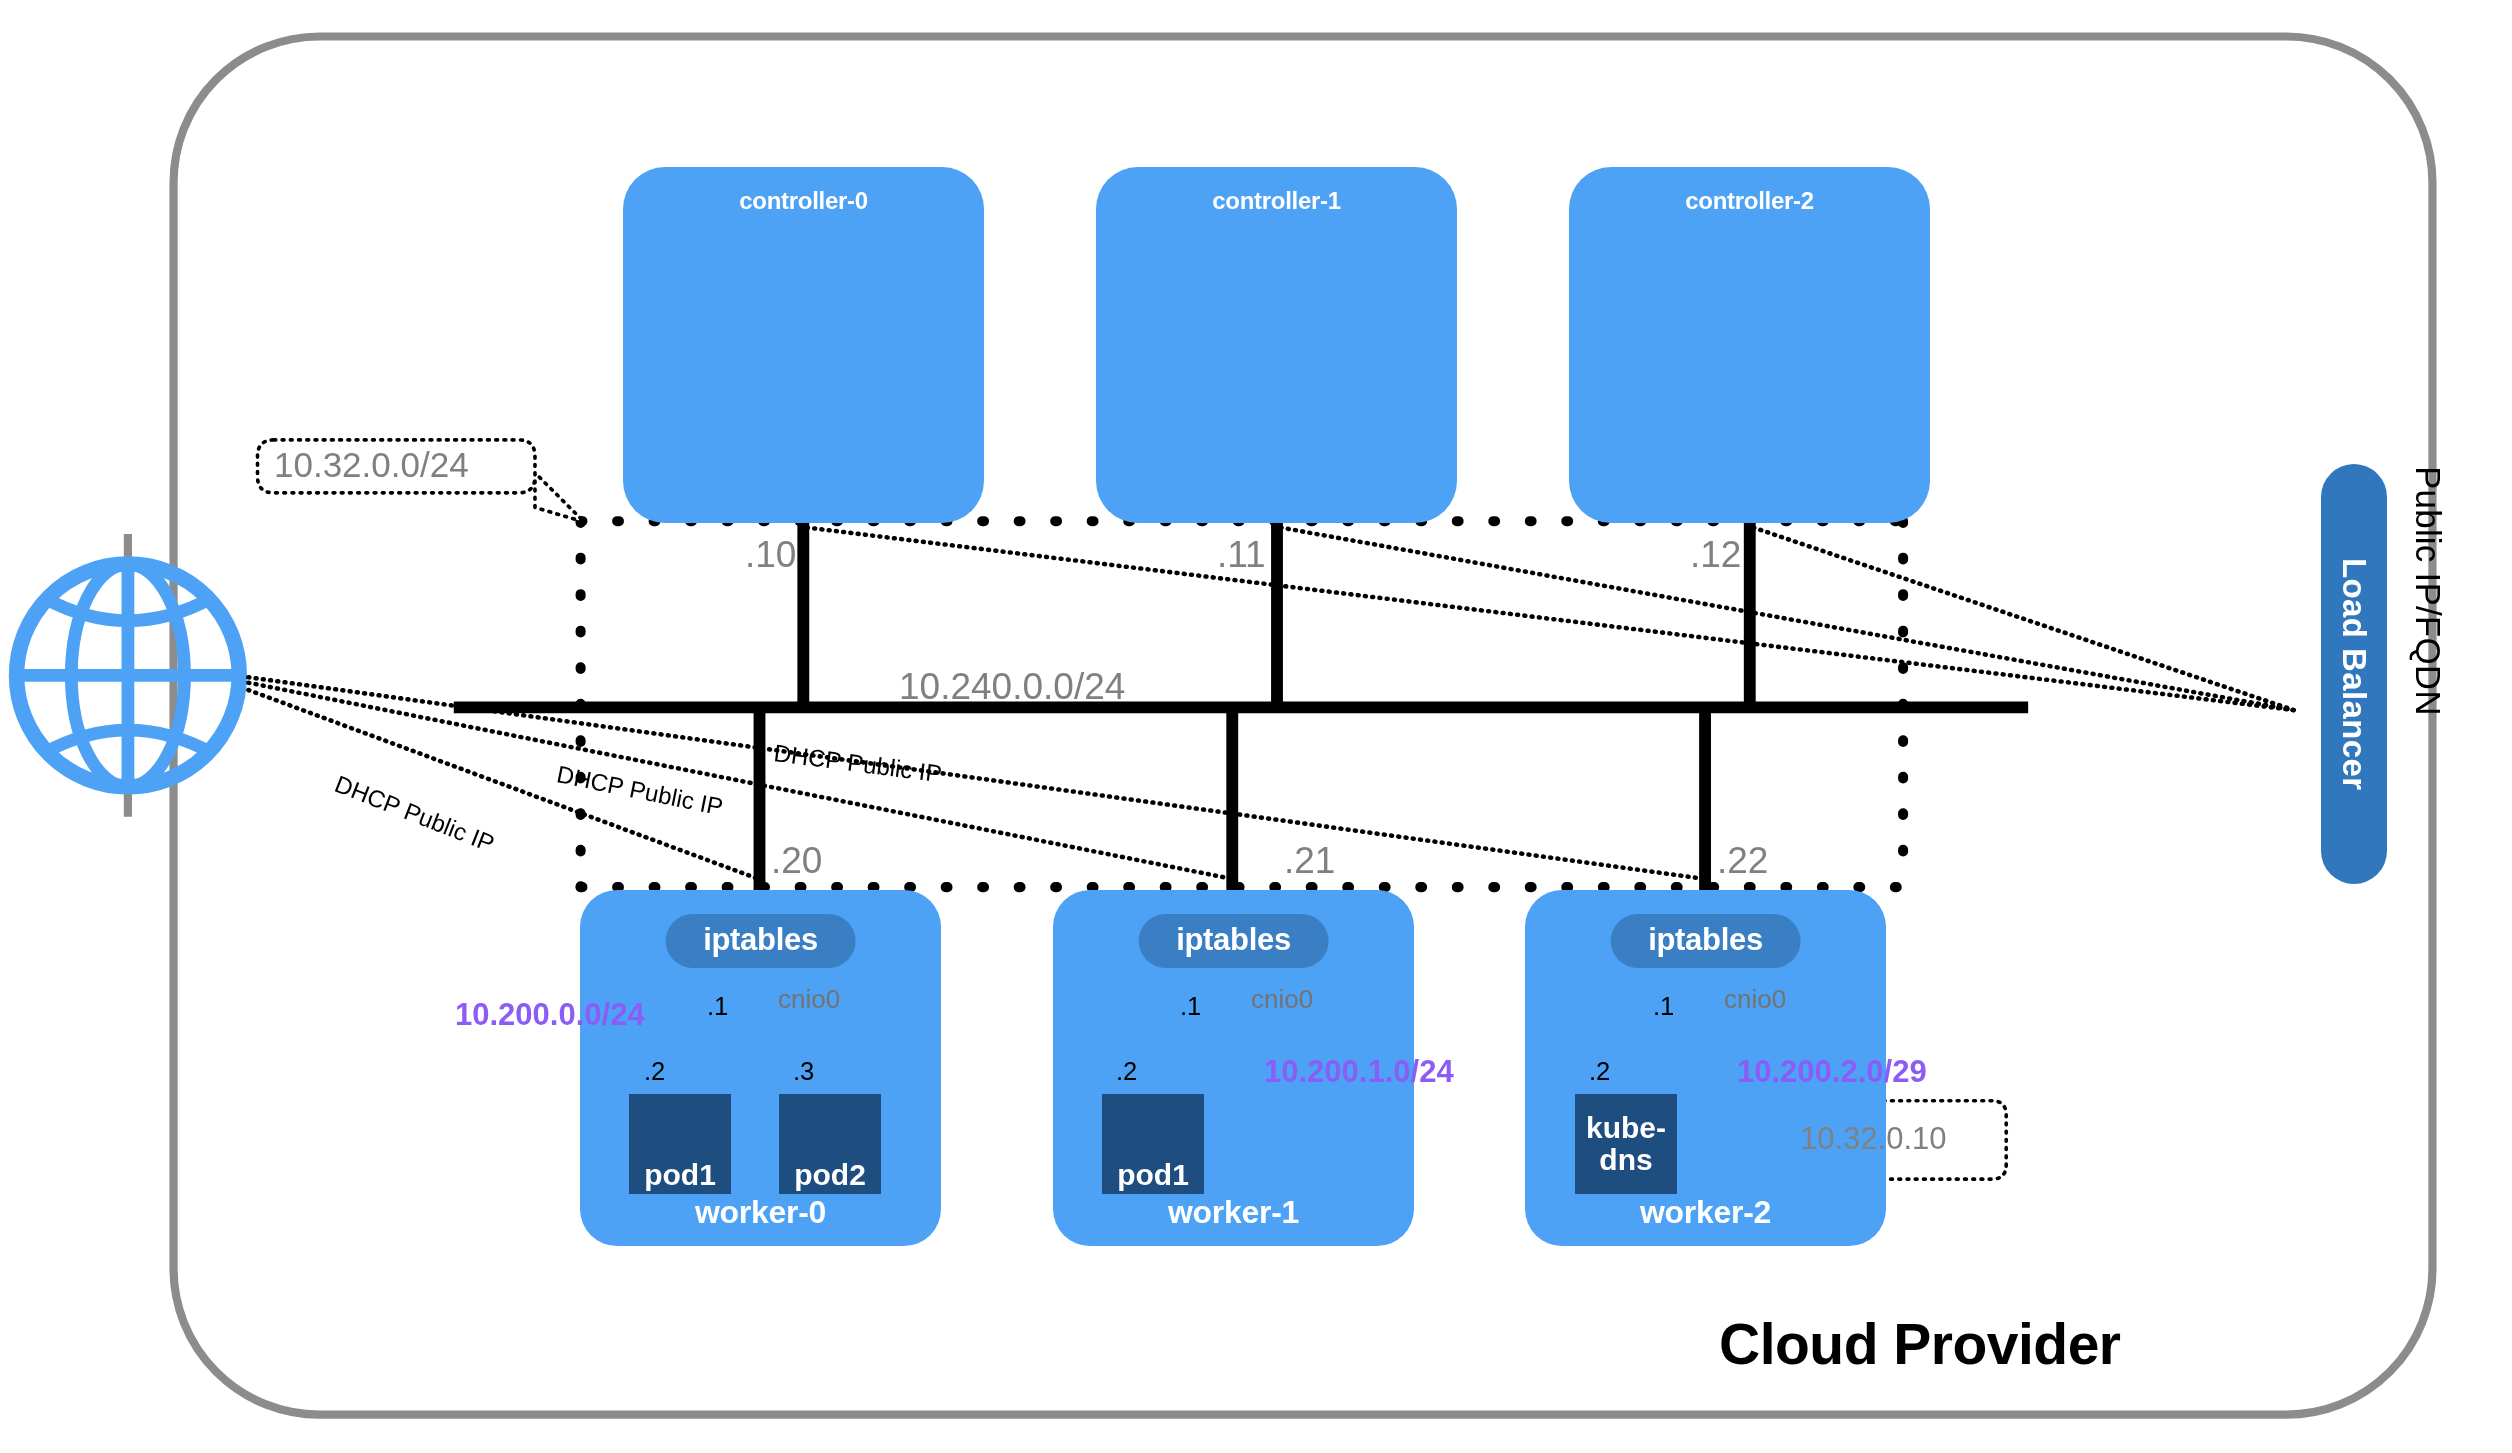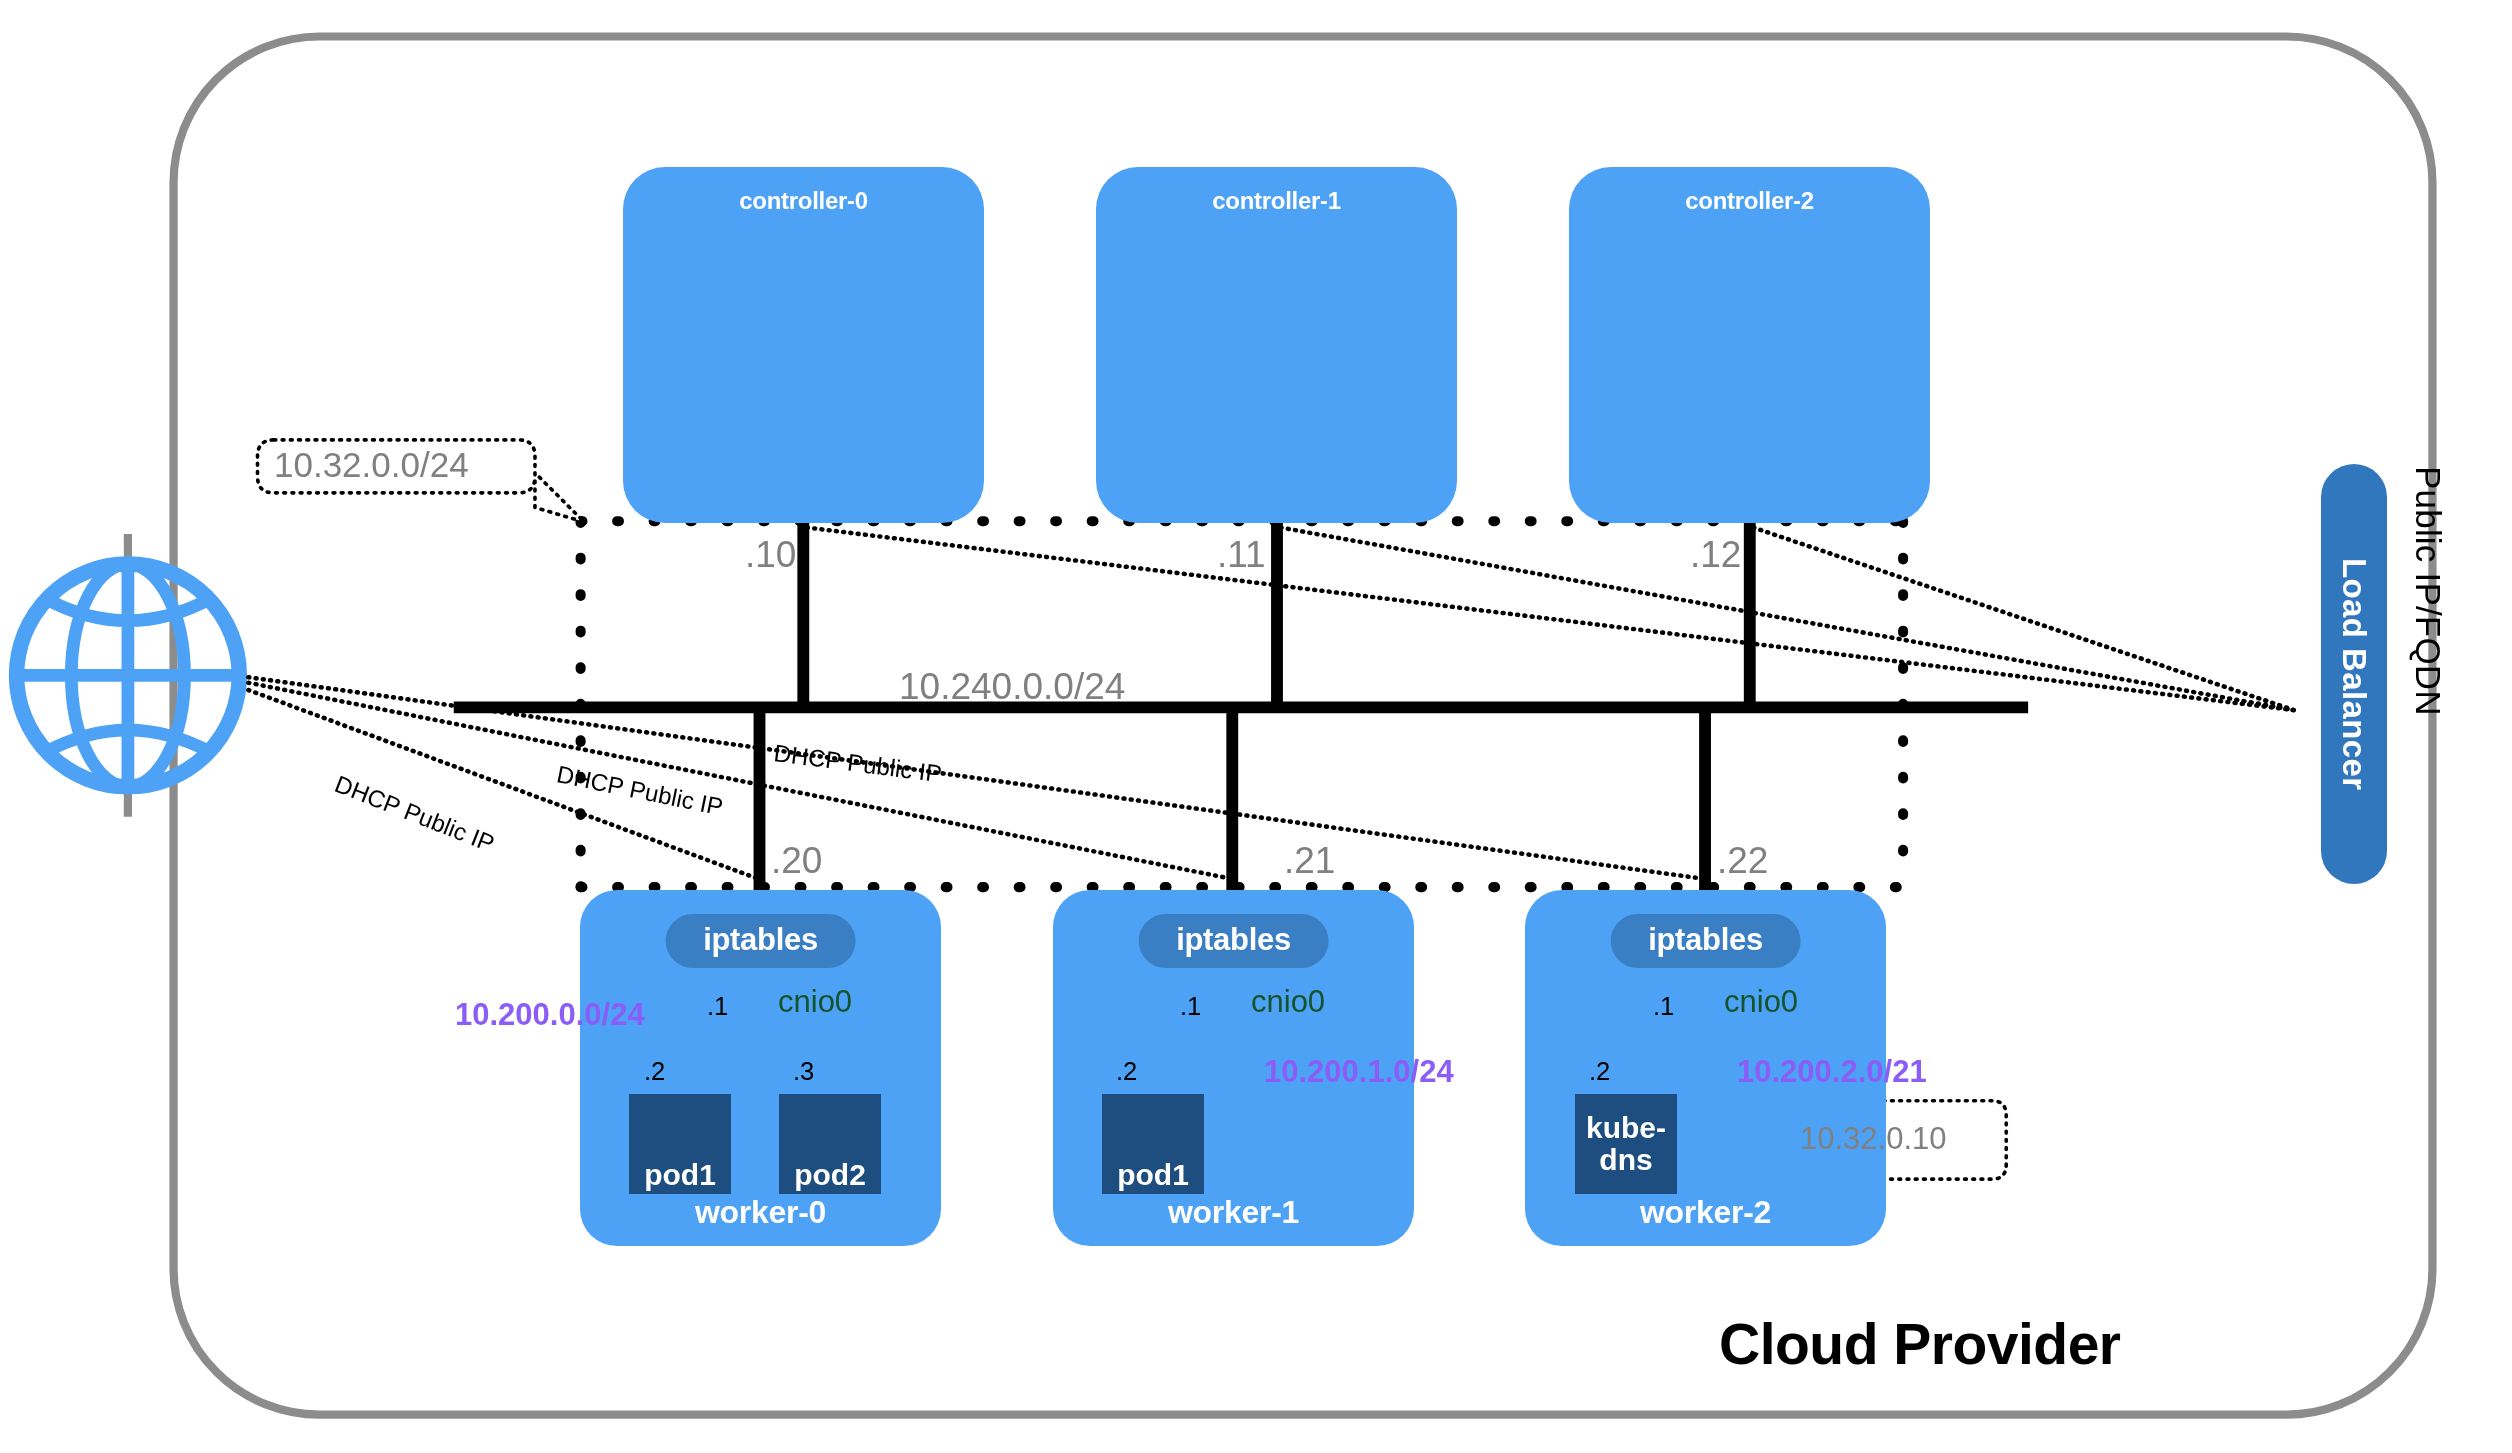--- a/index.html
+++ b/index.html
@@ -139,22 +139,22 @@
   .subnet-bold {
     color: #8b5cf6;
     font-size: 31px;
     font-weight: bold;
   }
   .small-octet {
     color: #000000;
     font-size: 25.6px;
   }
   .cnio-label {
-    color: #14532d;
-    font-size: 31px;
+    color: #737373;
+    font-size: 26px;
   }
   .dhcp-label {
     color: #000000;
     font-size: 22px;
     transform-origin: left center;
   }
   .cloud-provider {
     position: absolute;
     color: #000000;
     font-size: 57px;
@@ -317,21 +317,21 @@
   <div class="txt small-octet" style="left:644px; top:1057px;">.2</div>
   <div class="txt small-octet" style="left:793px; top:1057px;">.3</div>
 
   <div class="txt small-octet" style="left:1180px; top:992px;">.1</div>
   <div class="txt cnio-label" style="left:1251px; top:984px;">cnio0</div>
   <div class="txt subnet-bold" style="left:1264px; top:1054px;">10.200.1.0/24</div>
   <div class="txt small-octet" style="left:1116px; top:1057px;">.2</div>
 
   <div class="txt small-octet" style="left:1653px; top:992px;">.1</div>
   <div class="txt cnio-label" style="left:1724px; top:984px;">cnio0</div>
-  <div class="txt subnet-bold" style="left:1737px; top:1054px;">10.200.2.0/21</div>
+  <div class="txt subnet-bold" style="left:1737px; top:1054px;">10.200.2.0/29</div>
   <div class="txt small-octet" style="left:1589px; top:1057px;">.2</div>
 
   <div class="txt callout-text" style="left:1800px; top:1121px;">10.32.0.10</div>
 
   <div class="cloud-provider" style="left:1719px; top:1311px;">Cloud Provider</div>
 
 </div>
 
 
 </body></html>

